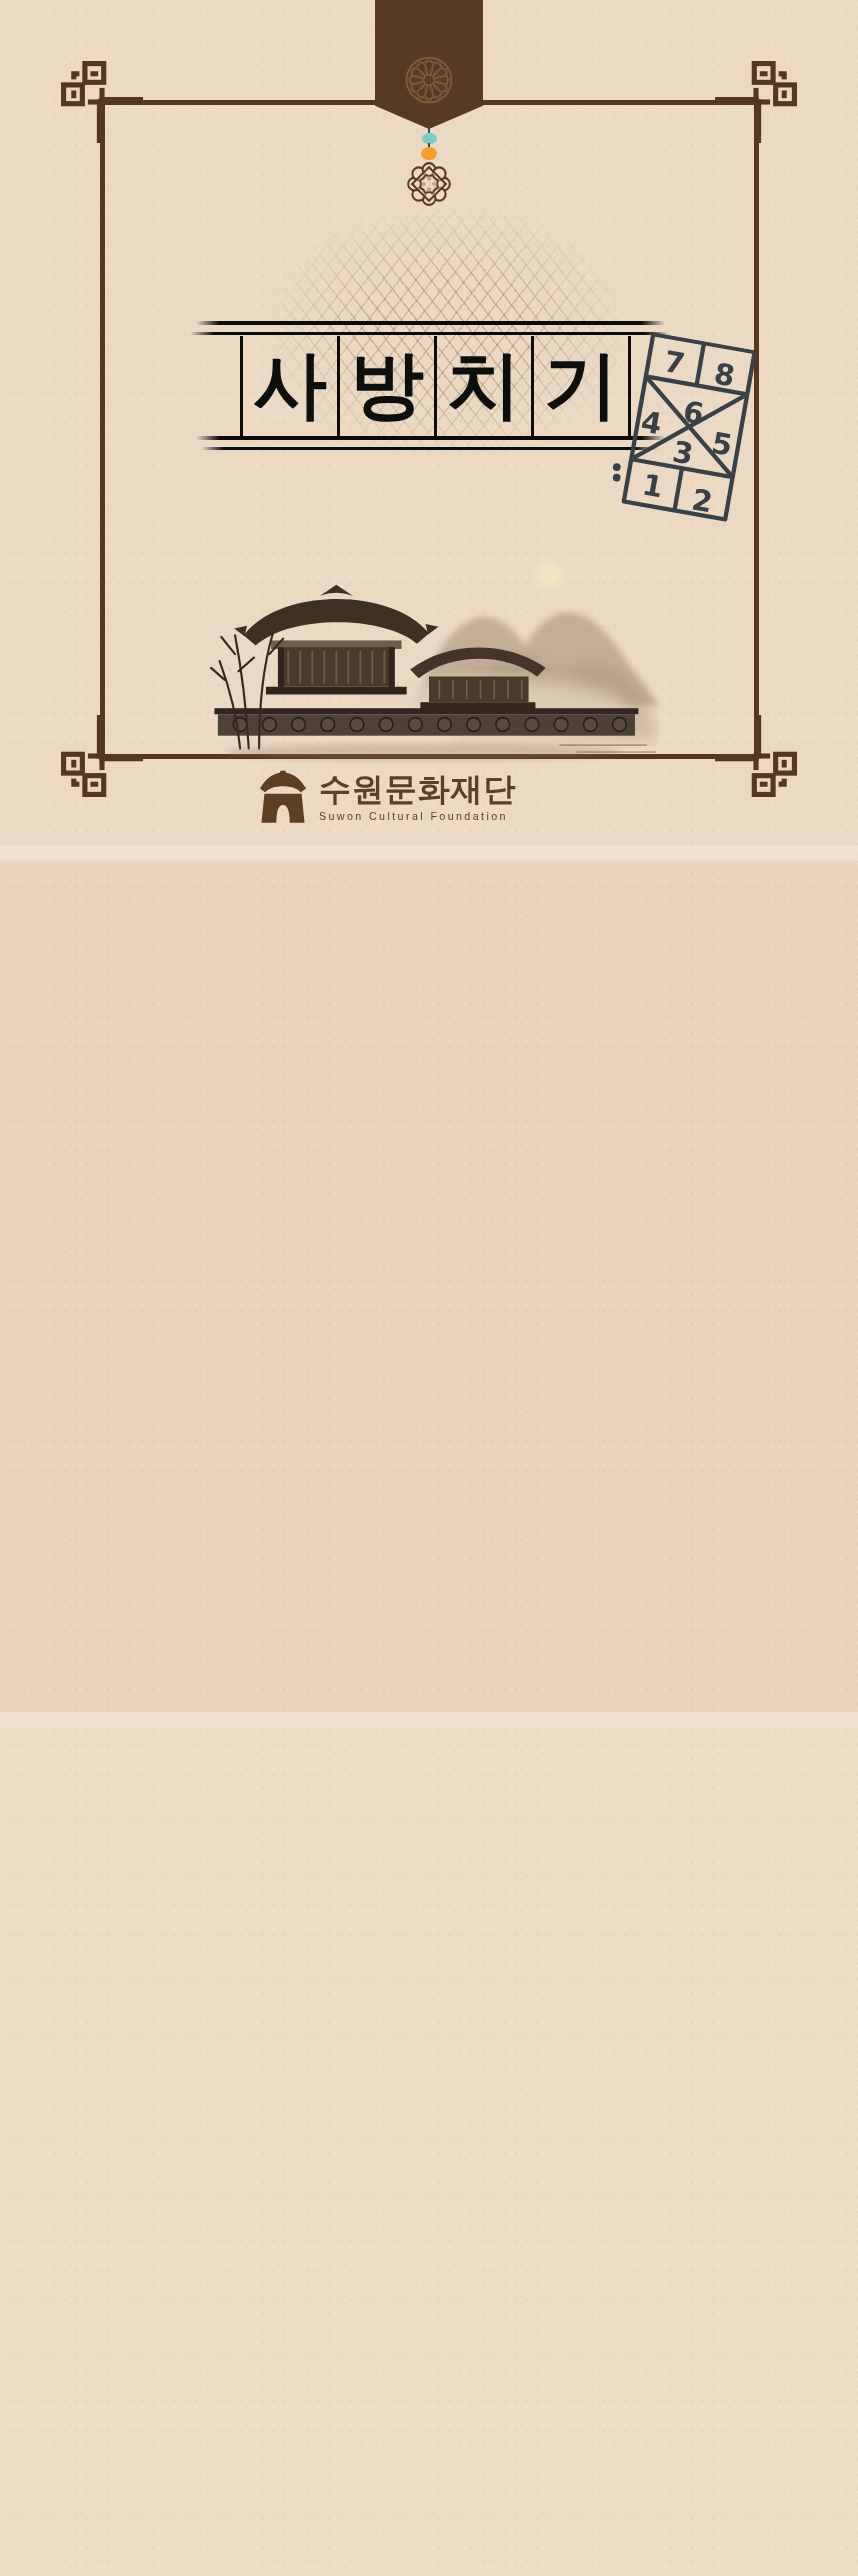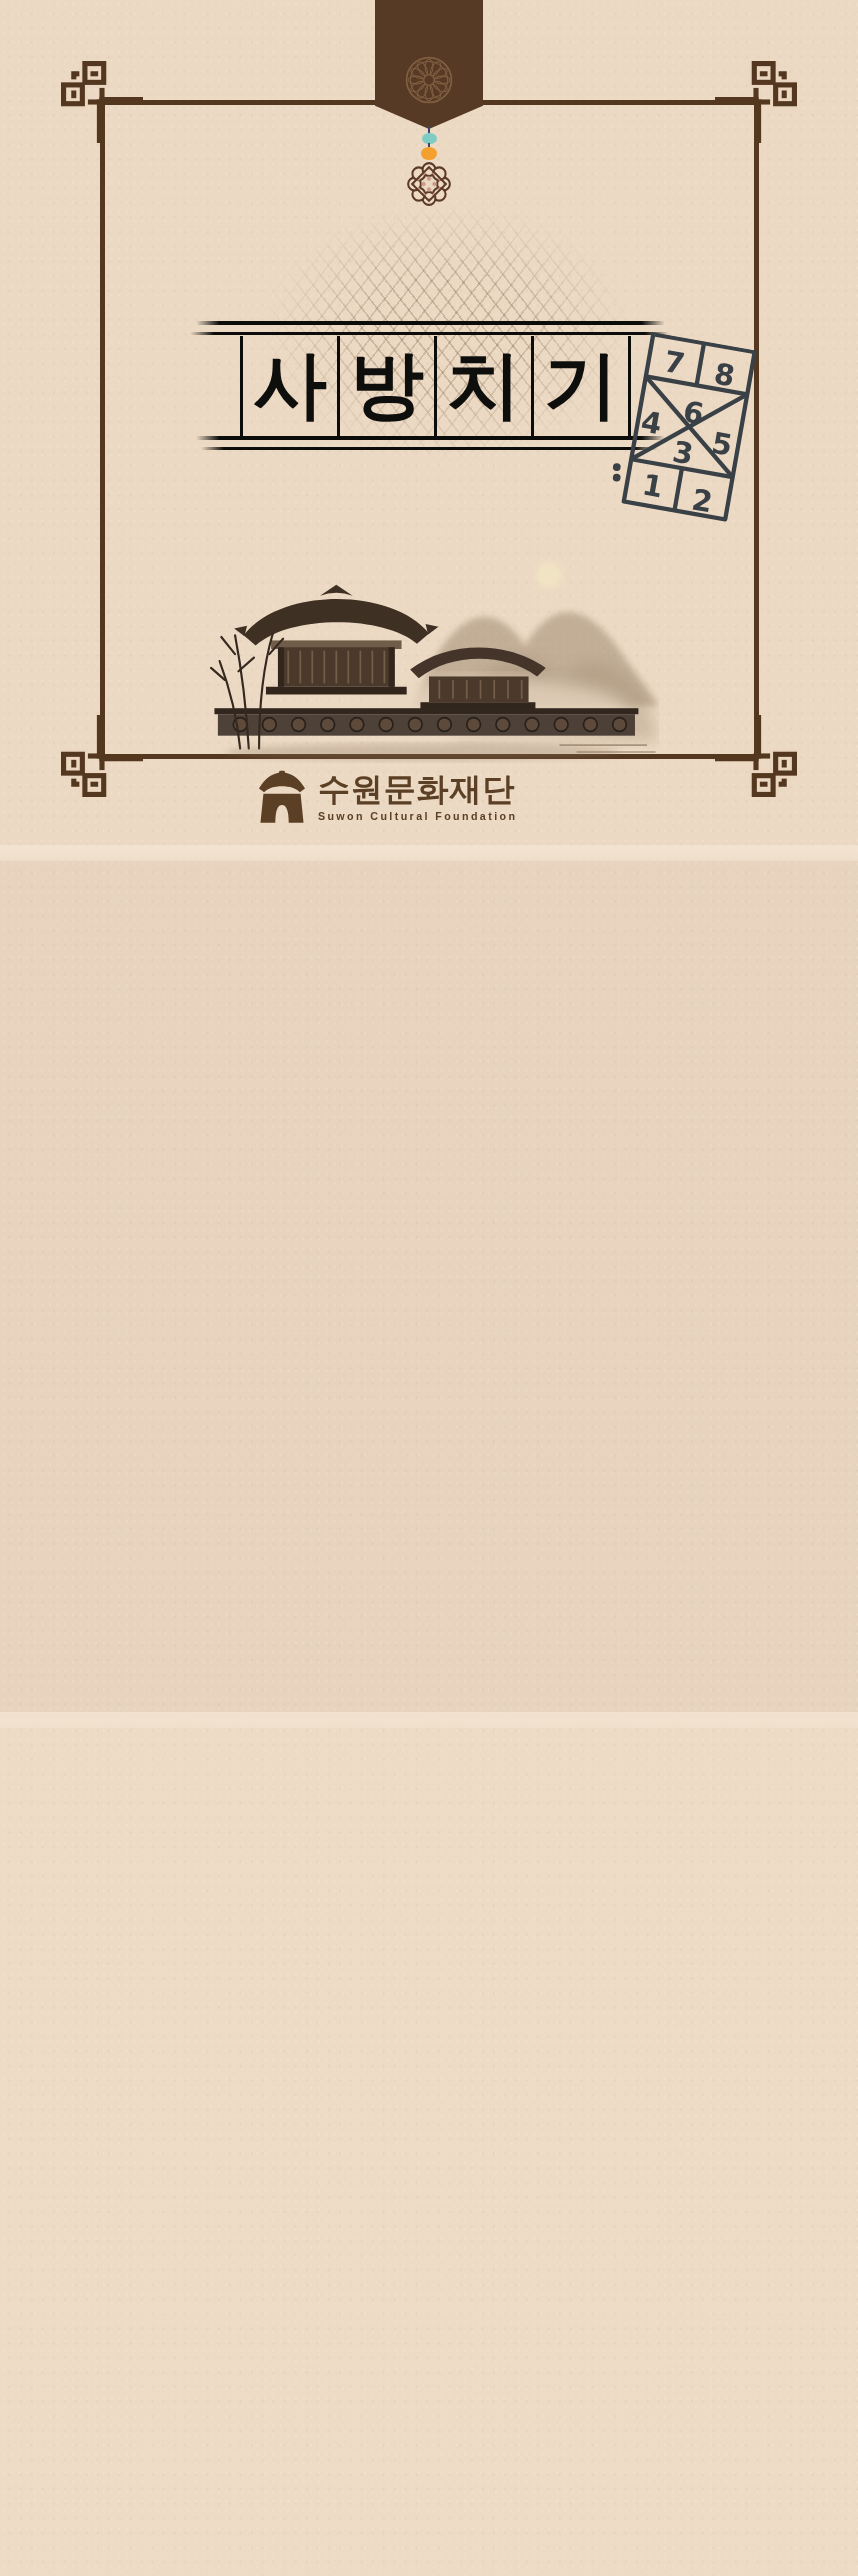--- a/index.html
+++ b/index.html
@@ -66,21 +66,21 @@
 
   
   .house{position:absolute;left:199px;top:534px;}
 
   
   .logo{position:absolute;left:0;width:773px;display:flex;justify-content:center;
         align-items:center;gap:10.3px;}
   .logo.l1{top:769px;} .logo.l2{top:1637px;}
   .logo-txt{display:flex;flex-direction:column;align-items:flex-start;}
   .logo-kr{font-size:32px;font-weight:800;color:#5b4026;letter-spacing:0.9px;line-height:1.05;}
-  .logo-en{font-size:10.7px;font-weight:700;color:#5b4026;letter-spacing:2.4px;margin-top:2.6px;}
+  .logo-en{font-size:10.7px;font-weight:400;color:#5b4026;letter-spacing:2.4px;margin-top:2.6px;}
 
   
   .heading{position:absolute;left:0;width:859px;text-align:center;
            font-family:"DejaVu Serif",serif;font-weight:700;font-size:76px;
            letter-spacing:1.7px;color:#141210;line-height:1.15;}
   .h2{top:914px;}
   .rule{position:absolute;display:flex;font-family:"DejaVu Serif",serif;
         font-size:27px;line-height:39px;color:#17130e;}
   .rule-num{flex:0 0 36px;}
   .rule-body{white-space:pre-line;}

